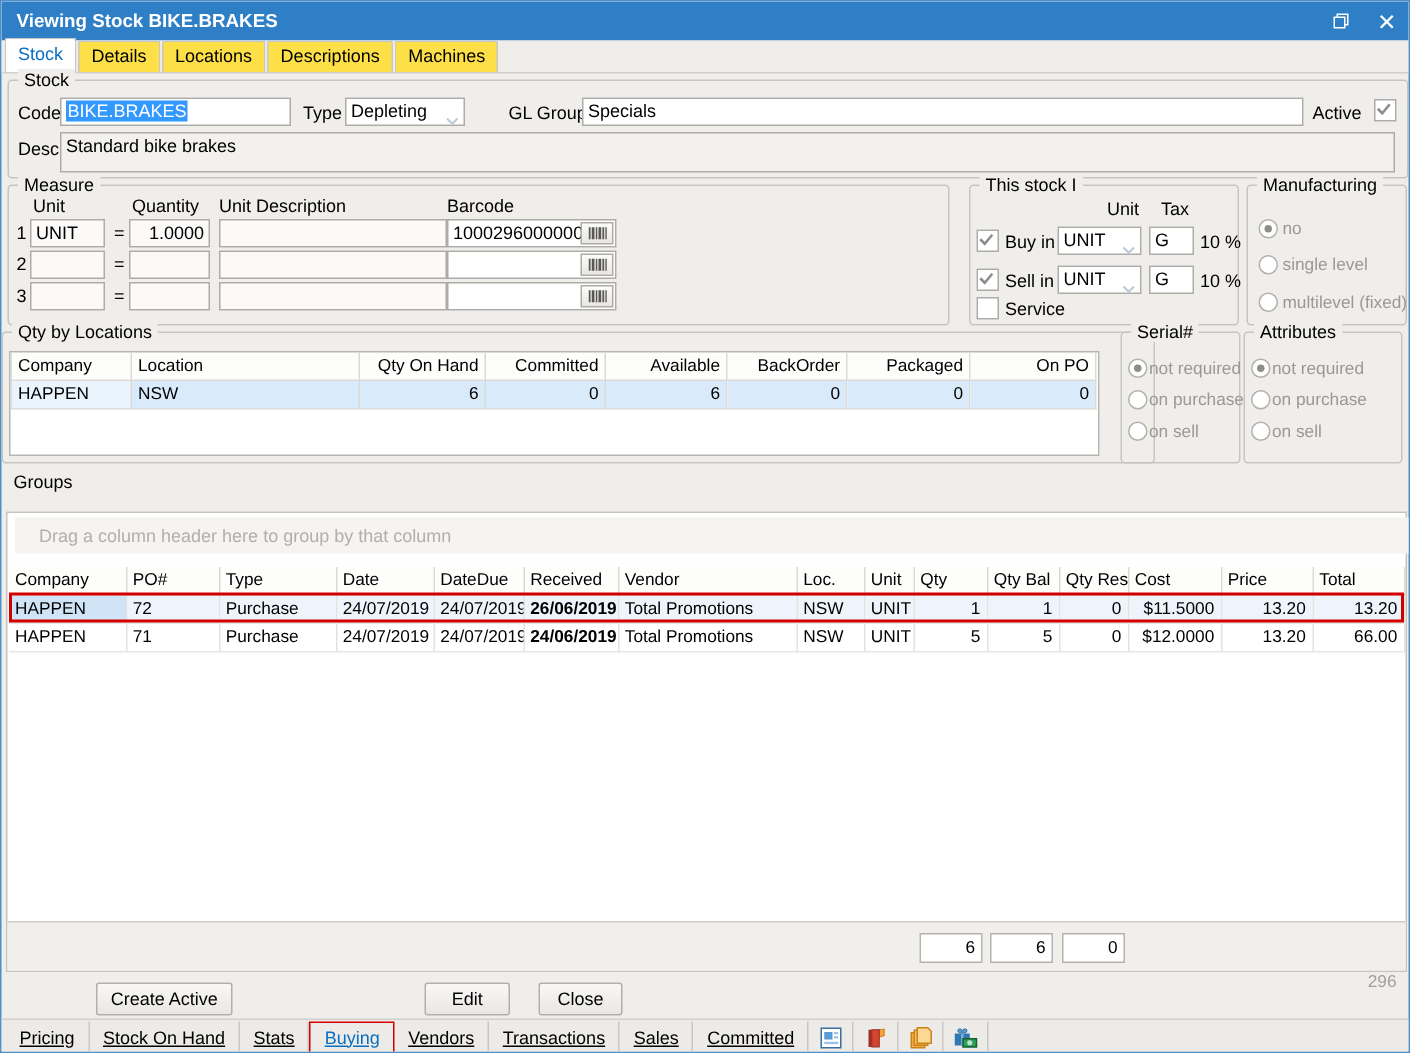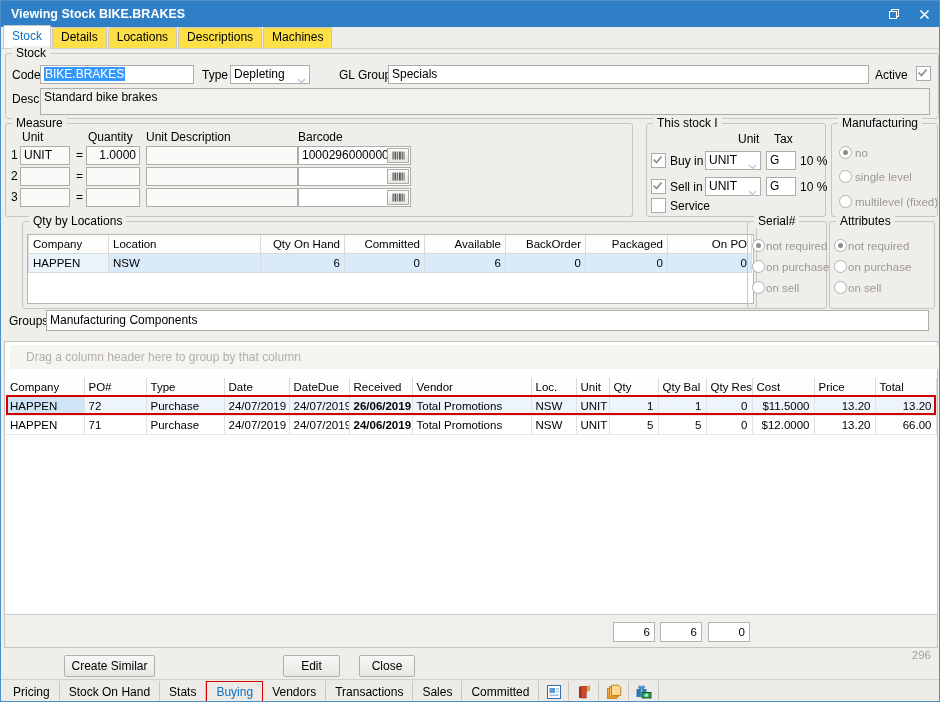--- a/index.html
+++ b/index.html
@@ -47,21 +47,21 @@
   .gridtable tr.sel td{background:#edf4fb;}
   .gridtable tr.sel td.c0{background:#cfe4f6;}
   .sel-overlay{position:absolute;left:1px;top:53px;width:930px;height:20px;border:2px solid #d40000;box-sizing:border-box;pointer-events:none;}
   .gridfooter{position:absolute;left:0;bottom:0;width:100%;height:33px;background:#f0efec;border-top:1px solid #cfccc9;box-sizing:border-box;}
   .fbox{position:absolute;top:7px;height:20px;width:42px;background:#fff;border:1px solid #b5b3b0;box-sizing:border-box;line-height:18px;text-align:right;padding:0 4px;font-size:11.5px;}
   
   .btn{position:absolute;height:22px;background:linear-gradient(#f9f8f7,#e9e7e3);border:1px solid #b3b0ac;border-radius:2px;text-align:center;line-height:20px;font-size:12px;box-sizing:border-box;}
   .count-badge{position:absolute;right:8px;top:648px;color:#a3a09c;font-size:11.5px;}
   
   .bottomtabs{position:absolute;left:0;top:678px;width:100%;height:24px;background:#edebe7;border-top:1px solid #d2d0cd;display:flex;align-items:center;box-sizing:border-box;padding-left:3px;}
-  .btab{padding:0 9px;line-height:22px;border-right:1px solid #c9c7c4;font-size:12px;white-space:nowrap;}
+  .btab{padding:0 9px;line-height:22px;border-right:1px solid #c9c7c4;font-size:12px;white-space:nowrap;text-decoration:underline;}
   .btab.active{color:#0a6fc2;border:1px solid #d40000;line-height:20px;}
   .itab{width:29px;height:22px;display:flex;align-items:center;justify-content:center;border-right:1px solid #c9c7c4;}
   .barbtn{position:absolute;right:1px;top:1px;width:22px;height:15px;background:linear-gradient(#fcfcfb,#e9e7e3);border:1px solid #aeaca9;box-sizing:border-box;display:flex;align-items:center;justify-content:center;}
 </style>
 </head>
 <body>
 
 <div id="window">
 
   <div class="titlebar">
@@ -209,21 +209,21 @@
   <div class="groupbox" style="left:830px;top:122px;width:105px;height:92px;">
     <span class="legend">Manufacturing</span>
     <div class="rd sel" style="left:7px;top:22px;"></div>
     <span class="lb gray" style="left:23px;top:23px;">no</span>
     <div class="rd" style="left:7px;top:46px;"></div>
     <span class="lb gray" style="left:23px;top:47px;">single level</span>
     <div class="rd" style="left:7px;top:71px;"></div>
     <span class="lb gray" style="left:23px;top:72px;">multilevel (fixed)</span>
   </div>
 
-  <div class="groupbox" style="left:21px;top:220px;width:733px;height:86px;">
+  <div class="groupbox" style="left:0;top:220px;width:733px;height:86px;padding-left:34px;">
     <span class="legend">Qty by Locations</span>
     <div class="qtybox">
       <table style="width:723px;">
         <colgroup>
             <col style="width:80px">
             <col style="width:152px">
             <col style="width:84px">
             <col style="width:80px">
             <col style="width:81px">
             <col style="width:80px">
@@ -270,21 +270,20 @@
     <span class="legend">Attributes</span>
     <div class="rd sel" style="left:4px;top:17px;"></div>
     <span class="lb gray" style="left:18px;top:18px;">not required</span>
     <div class="rd" style="left:4px;top:38px;"></div>
     <span class="lb gray" style="left:18px;top:39px;">on purchase</span>
     <div class="rd" style="left:4px;top:59px;"></div>
     <span class="lb gray" style="left:18px;top:60px;">on sell</span>
   </div>
 
   <span class="lb" style="left:8px;top:313px;">Groups</span>
-  <div class="tb white" style="left:45px;top:309px;width:883px;height:21px;line-height:19px;"><span>Manufacturing Components</span></div>
 
   <div class="grid-panel">
     <div class="hintbar">Drag a column header here to group by that column</div>
     <table class="gridtable">
       <colgroup>
           <col style="width:78px">
           <col style="width:62px">
           <col style="width:78px">
           <col style="width:65px">
           <col style="width:60px">
@@ -354,21 +353,21 @@
     </tbody>
       </table>
     <div class="sel-overlay"></div>
     <div class="gridfooter">
       <div class="fbox" style="left:608px;">6</div>
       <div class="fbox" style="left:655px;">6</div>
       <div class="fbox" style="left:703px;">0</div>
     </div>
   </div>
 
-  <div class="btn" style="left:63px;top:654px;width:91px;">Create Similar</div>
+  <div class="btn" style="left:63px;top:654px;width:91px;">Create Active</div>
   <div class="btn" style="left:282px;top:654px;width:57px;">Edit</div>
   <div class="btn" style="left:358px;top:654px;width:56px;">Close</div>
   <div class="count-badge">296</div>
 
   <div class="bottomtabs">
     <div class="btab">Pricing</div>
     <div class="btab">Stock On Hand</div>
     <div class="btab">Stats</div>
     <div class="btab active">Buying</div>
     <div class="btab">Vendors</div>

